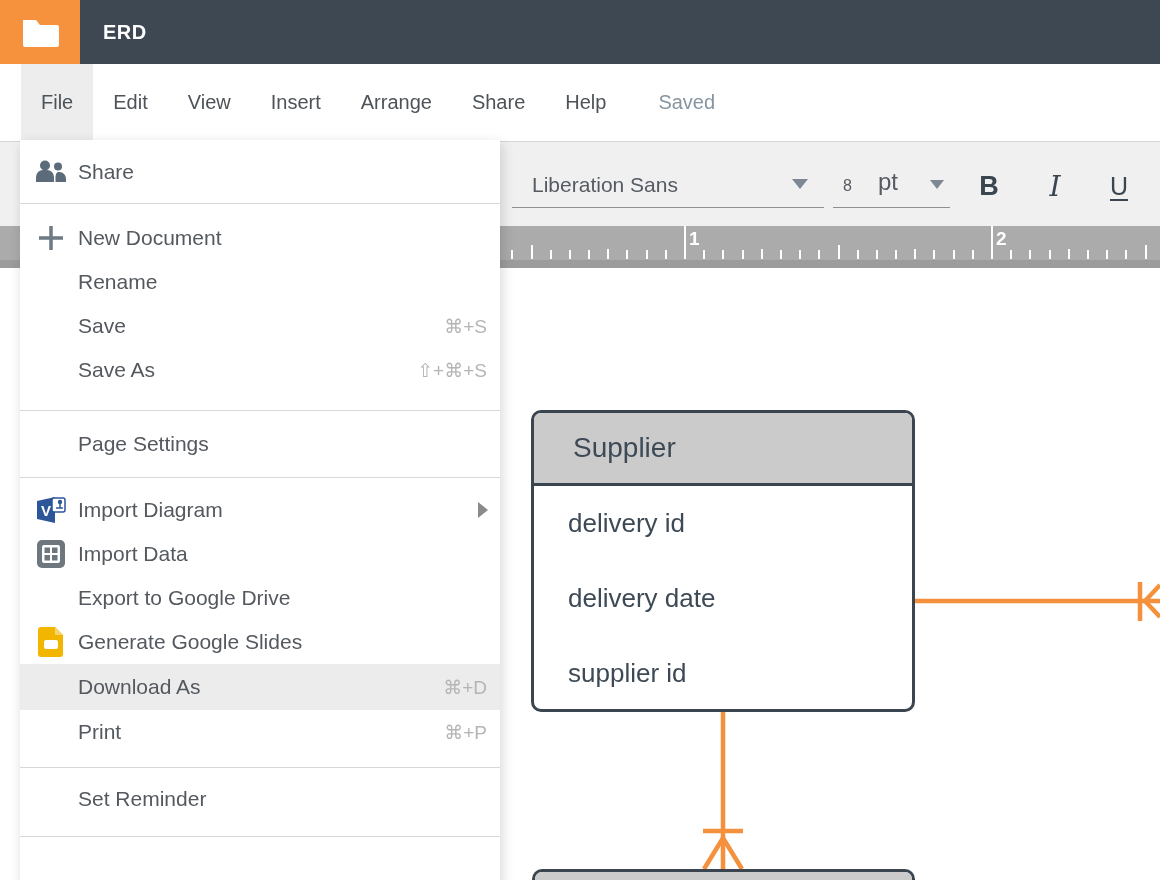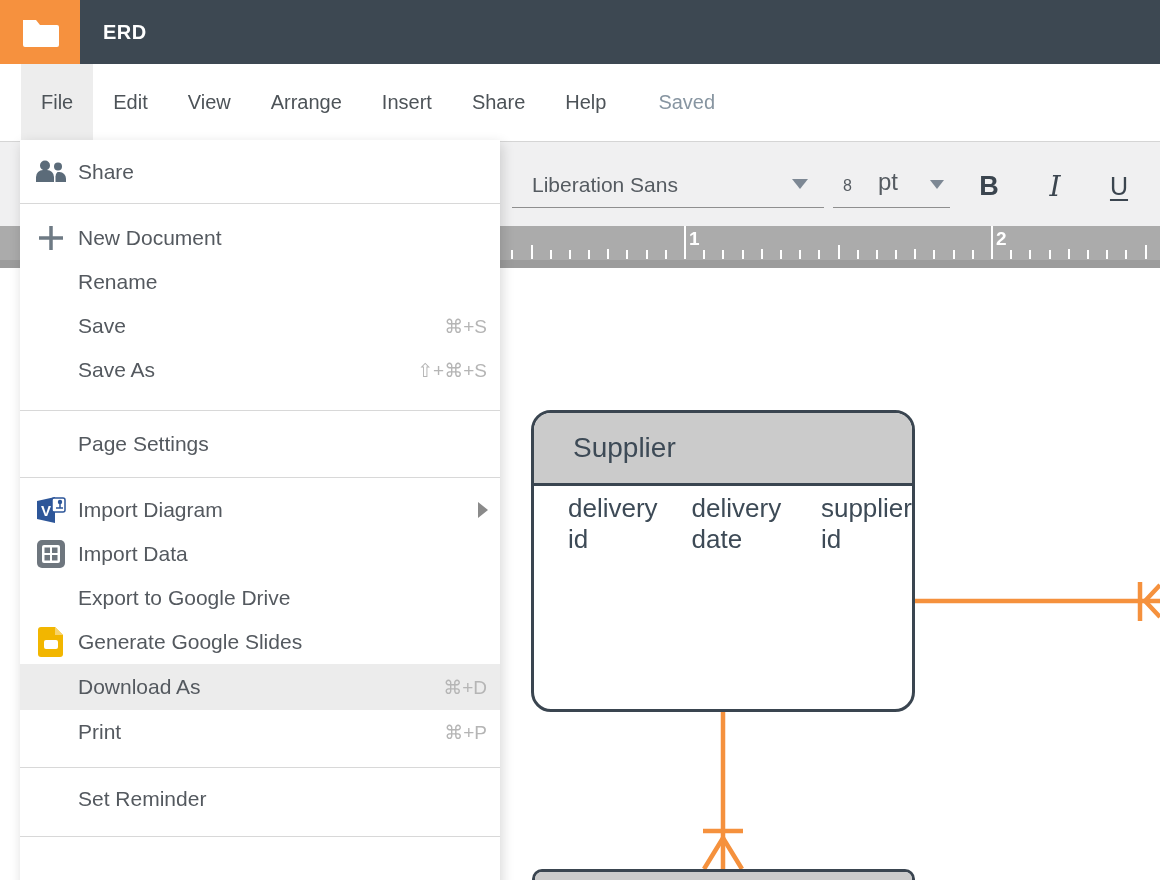--- a/index.html
+++ b/index.html
@@ -41,24 +41,24 @@
   .tick.minor { height:9px; }
   .tick.quarter { height:10px; }
   .tick.half { height:14px; }
   .tick.inch { height:33px; }
   .ruler-label { position:absolute; top:2px; color:#fff; font-size:19px; font-weight:600; }
   .ruler-strip { position:absolute; left:0; bottom:0; width:1160px; height:8px; background:#9c9c9c; }
 
   
   .canvas { position:absolute; left:0; top:268px; width:1160px; height:624px; background:#fff; overflow:hidden; }
   .connectors { position:absolute; left:0; top:0; }
-  .entity { position:absolute; background:#fff; border:3px solid #3a4550; border-radius:20px; overflow:hidden; }
+  .entity { position:absolute; background:#fff; border:3px solid #3a4550; border-radius:10px; overflow:hidden; }
   .entity-supplier { left:531px; top:142px; width:384px; height:302px; }
   .entity-header { height:73px; background:#cbcbcb; border-bottom:3px solid #3a4550; display:flex; align-items:center; padding-left:39px; font-size:28px; color:#3d4a56; }
-  .entity-body { display:flex; }
+  .entity-body { display:flex; flex-direction:column; }
   .entity-field { height:75px; display:flex; align-items:center; padding-left:34px; font-size:26px; color:#3d4a56; }
   .entity-bottom { left:532px; top:601px; width:383px; height:40px; border-bottom:none; border-radius:10px 10px 0 0; }
   .entity-bottom .entity-header { height:40px; border-bottom:none; }
 
   
   .menu { position:absolute; left:20px; top:140px; width:480px; height:752px; background:#fff; z-index:60;
     box-shadow:2px 4px 12px rgba(0,0,0,0.16); color:#54595f; }
   .mi { position:relative; display:flex; align-items:center; height:44px; padding:0 13px 0 58px; font-size:21px; cursor:default; }
   .mi .shortcut { margin-left:auto; font-size:19px; color:#b5b5b5; }
   .mi.highlight { background:#ececec; }
@@ -82,22 +82,22 @@
         <path d="M3 4 h13 l4 5 h17 a2 2 0 0 1 2 2 v18 a2 2 0 0 1 -2 2 h-32 a2 2 0 0 1 -2 -2 z" fill="#ffffff"></path>
       </svg>
     </div>
     <div class="doc-title">ERD</div>
   </div>
 
   <div class="menubar">
     <div class="mb-item active">File</div>
     <div class="mb-item">Edit</div>
     <div class="mb-item">View</div>
+    <div class="mb-item">Insert</div>
     <div class="mb-item">Arrange</div>
-    <div class="mb-item">Insert</div>
     <div class="mb-item">Share</div>
     <div class="mb-item">Help</div>
     <div class="mb-status">Saved</div>
   </div>
 
   <div class="toolbar"></div>
   <div class="font-field">
     <span class="val">Liberation Sans</span>
     <span class="caret ff-caret"></span>
   </div>

